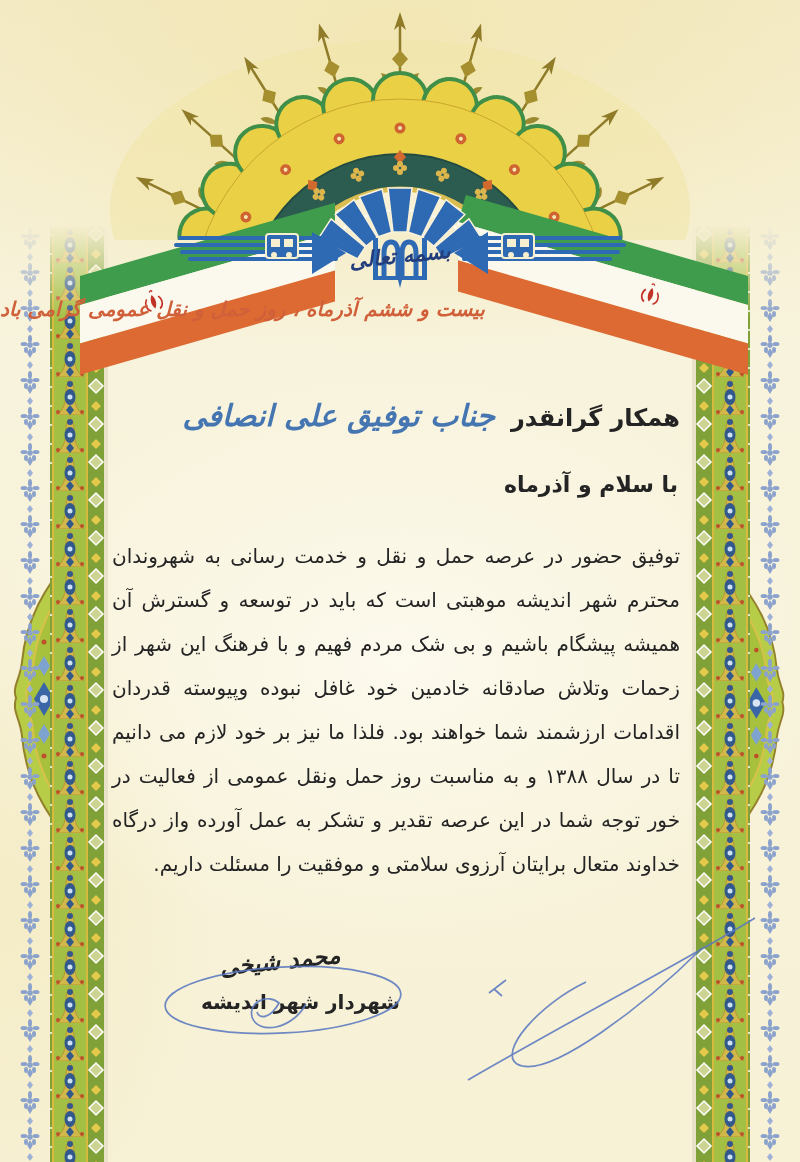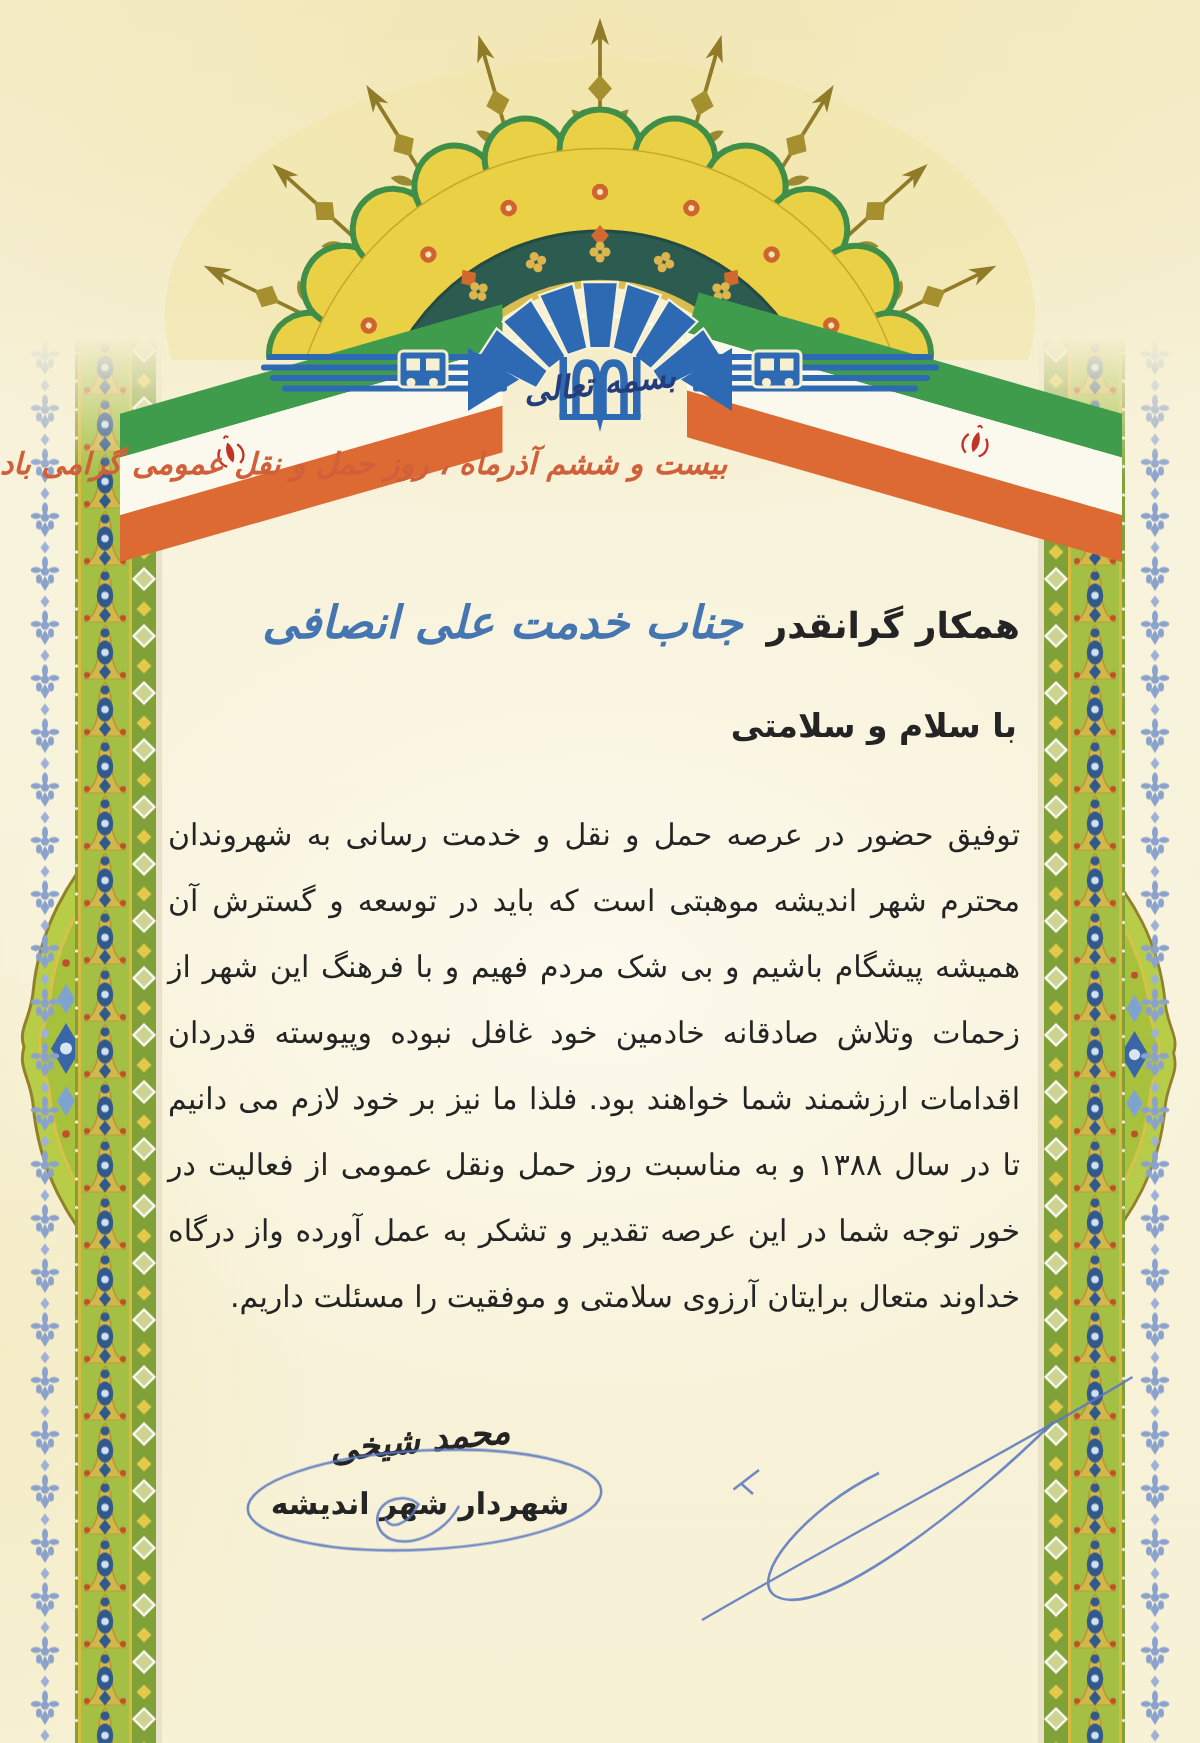--- a/index.html
+++ b/index.html
@@ -27,21 +27,21 @@
   .bismillah span{display:inline-block;transform:rotate(-6deg);}
   .title{left:0;right:0;top:297px;font-size:20px;font-weight:bold;font-style:italic;letter-spacing:1px;}
   .recipient{right:120px;top:398px;direction:rtl;display:flex;align-items:baseline;gap:16px;white-space:nowrap;}
   .recipient .label{font-size:24px;font-weight:bold;}
   .recipient .name{font-size:30px;font-weight:bold;font-style:italic;}
   .salutation{right:122px;top:472px;direction:rtl;font-size:22px;font-weight:bold;}
   .bodytext{left:112px;top:534px;width:568px;direction:rtl;font-size:20px;line-height:44px;
     text-align:justify;font-weight:500;}
   .sig{z-index:6;text-align:center;}
   .sig .sname{font-size:23px;font-weight:bold;font-style:italic;}
-  .sig .stitle{font-size:20px;font-weight:bold;margin-top:16px;}
+  .sig .stitle{font-size:20px;font-weight:bold;margin-top:16px;text-align:right;}
   .sig-right{left:498px;top:943px;width:214px;}
   .sig-left{left:160px;top:948px;width:240px;}
   .sig-left .sname{transform:rotate(-6deg);}
   .strokes{left:0;top:0;width:800px;height:1162px;z-index:7;pointer-events:none;}
 </style>
 </head>
 <body>
 
 <div class="page">
 
@@ -313,24 +313,24 @@
   </svg>
 
   <div class="abs txt bismillah" style="color:#223e7d">
     <span>بسمه تعالی</span>
   </div>
 
   <div class="abs txt title" style="color:#d0603a">بیست و ششم آذرماه ، روز حمل و نقل عمومی گرامی باد</div>
 
   <div class="abs txt recipient">
     <span class="label">همکار گرانقدر</span>
-    <span class="name" style="color:#4576b2">جناب خدمت علی انصافی</span>
+    <span class="name" style="color:#4576b2">جناب توفیق علی انصافی</span>
   </div>
 
-  <div class="abs txt salutation">با سلام و سلامتی</div>
+  <div class="abs txt salutation">با سلام و آذرماه</div>
 
   <div class="abs txt bodytext">توفیق حضور در عرصه حمل و نقل و خدمت رسانی به شهروندان محترم شهر اندیشه موهبتی است که باید در توسعه و گسترش آن همیشه پیشگام باشیم و بی شک مردم فهیم و با فرهنگ این شهر از زحمات وتلاش صادقانه خادمین خود غافل نبوده وپیوسته قدردان اقدامات ارزشمند شما خواهند بود. فلذا ما نیز بر خود لازم می دانیم تا در سال  ۱۳۸۸  و به مناسبت روز حمل ونقل عمومی از فعالیت در خور توجه شما در این عرصه تقدیر و تشکر به عمل آورده واز درگاه خداوند متعال برایتان آرزوی سلامتی و موفقیت را مسئلت داریم.</div>
 
   <div class="abs txt sig sig-left">
     <div class="sname">محمد شیخی</div>
     <div class="stitle">شهردار شهر اندیشه</div>
   </div>
 
   <svg class="abs strokes" viewBox="0 0 800 1162">
     <g fill="none" stroke="#5b79c0" stroke-width="1.7" opacity="0.88">

